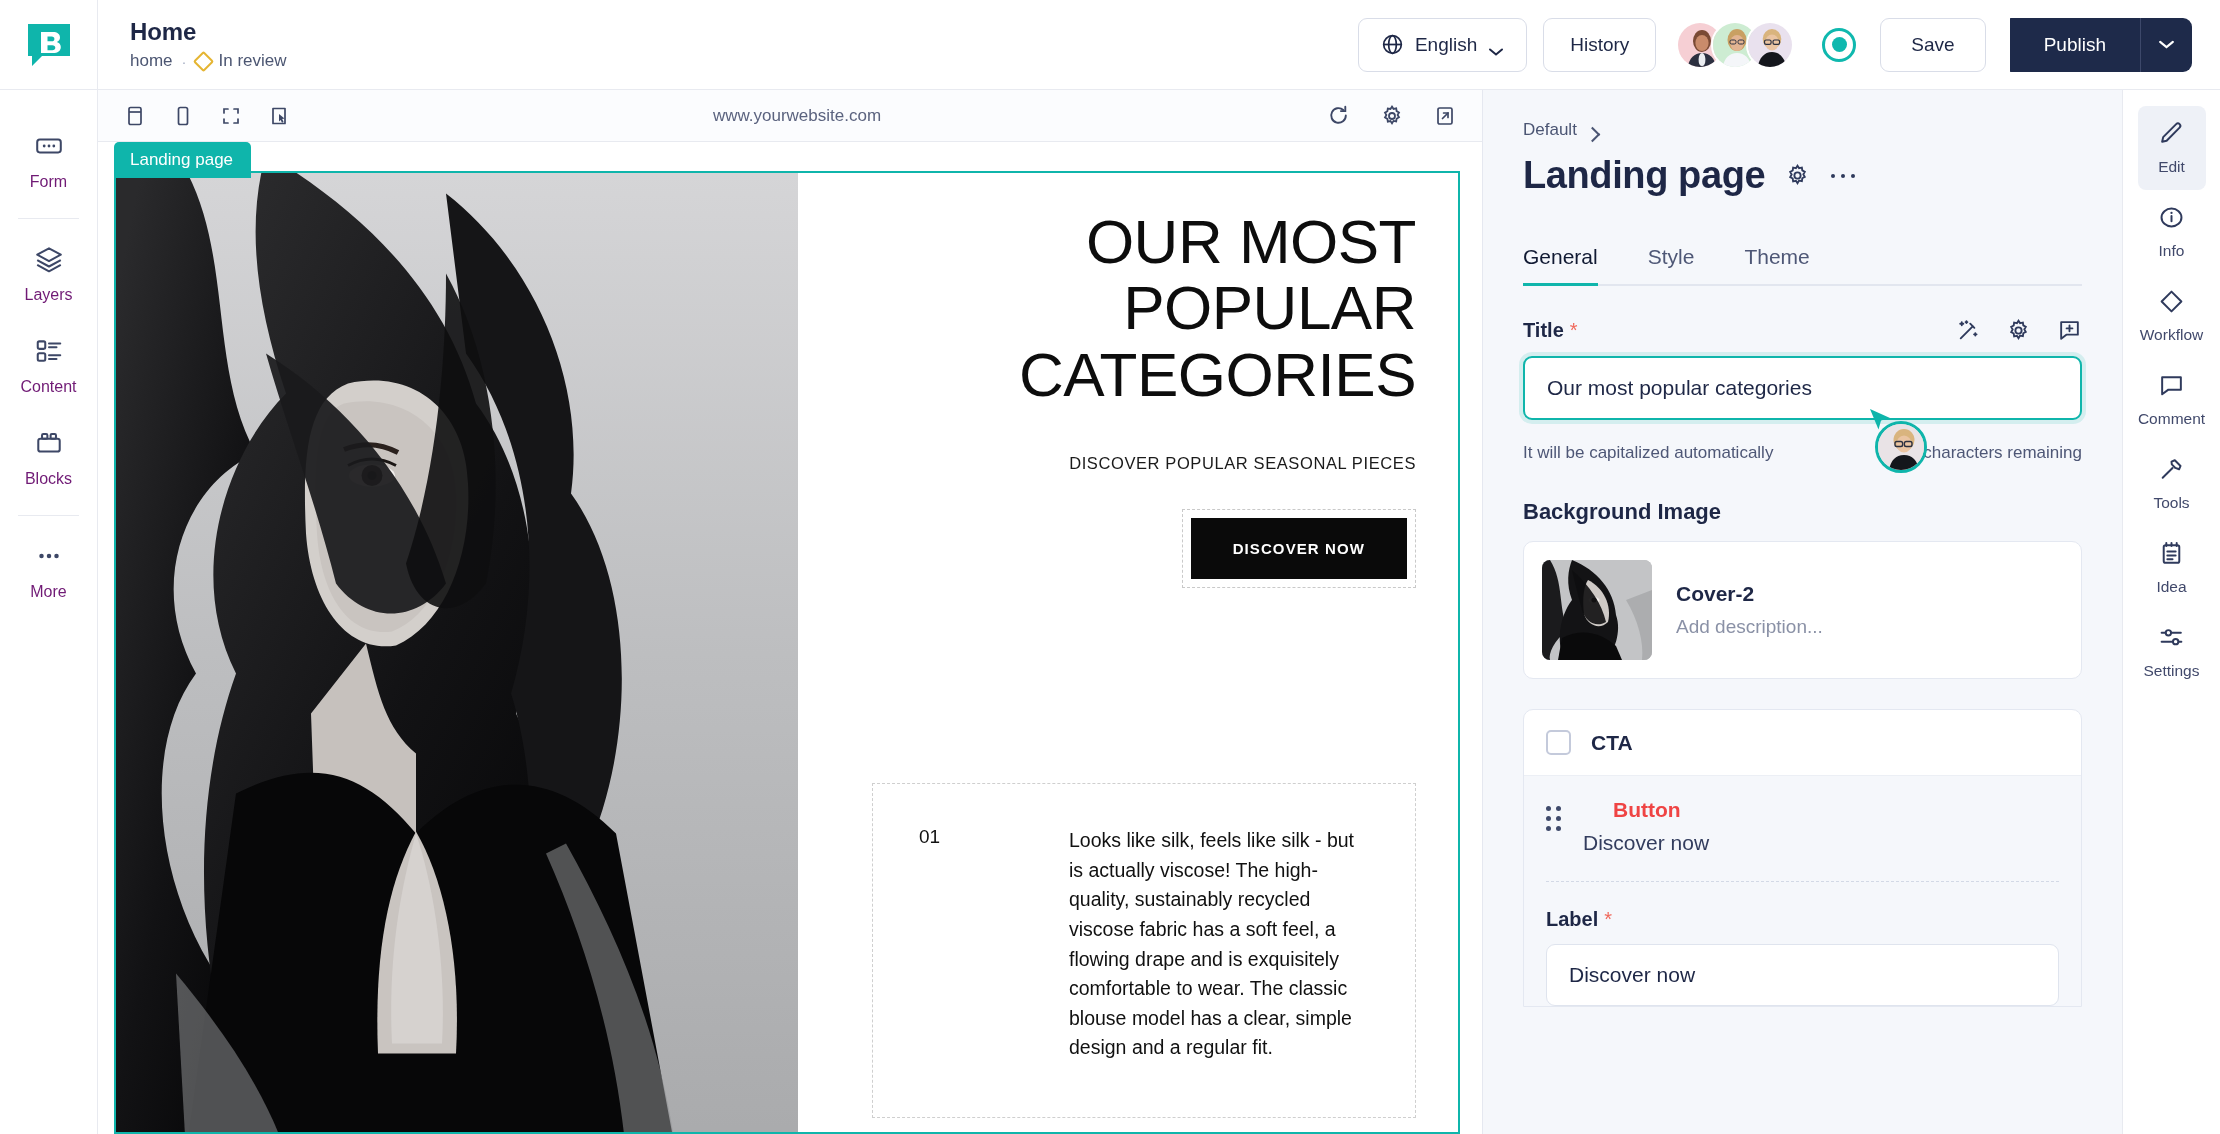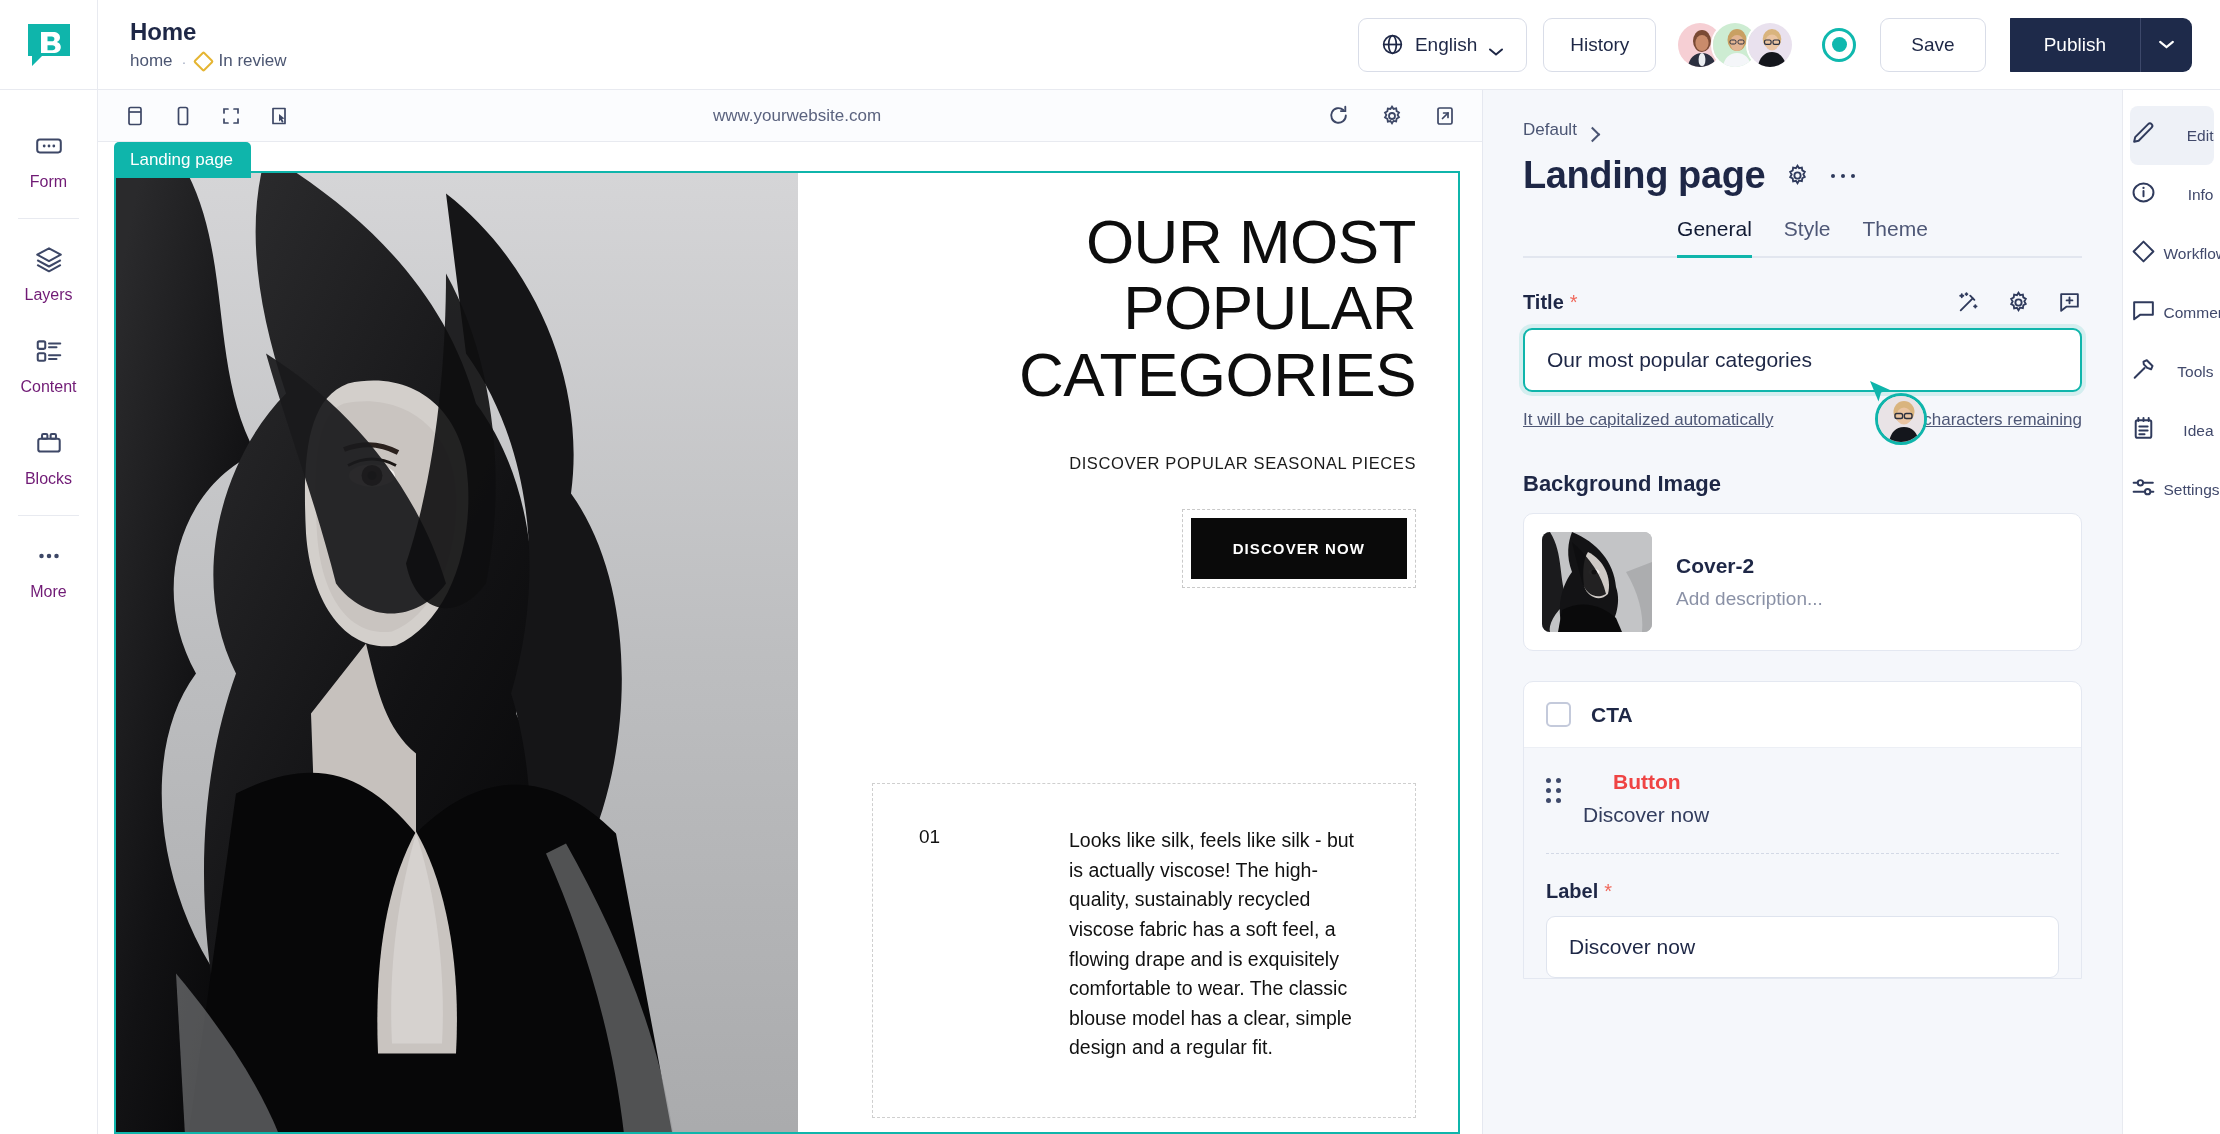--- a/index.html
+++ b/index.html
@@ -208,21 +208,21 @@
     padding: 30px 40px 0 40px;
     overflow: hidden; position: relative;
   }
   .breadcrumb { display: flex; align-items: flex-end; gap: 10px; font-size: 17px; color: #4b5573; }
   .bc-chev { width: 11px; height: 11px; border-right: 2px solid #4b5573; border-top: 2px solid #4b5573; transform: rotate(45deg); }
 
   .panel-title-row { display: flex; align-items: center; gap: 20px; margin-top: 14px; }
   .panel-title { font-size: 38px; font-weight: bold; color: #1e2746; letter-spacing: -0.4px; }
   .icon-btn { cursor: pointer; display:flex; align-items:center; color: #2f3a5c; }
 
-  .tabs { display: flex; gap: 32px; margin-top: 20px; border-bottom: 2px solid #e2e6ef; position: relative; justify-content: center; }
+  .tabs { display: flex; gap: 50px; margin-top: 48px; border-bottom: 2px solid #e2e6ef; position: relative; }
   .tab { font-size: 21px; color: #4e5776; padding-bottom: 15px; cursor: pointer; position: relative; }
   .tab.active { color: #111a33; font-weight: normal; }
   .tab.active::after {
     content: ""; position: absolute; left: 0; right: 0; bottom: -2px;
     height: 3px; background: #0fb5ab;
   }
 
   .field-label-row { display: flex; align-items: center; margin-top: 32px; }
   .field-label { font-size: 20px; color: #1e2746; font-weight: bold; }
   .req { color: #f0695c; margin-left: 6px; font-size: 20px; }
@@ -230,22 +230,22 @@
 
   .input-focus {
     margin-top: 13px;
     border: 2px solid #0fb5ab; border-radius: 9px;
     background: #fff; height: 64px;
     display: flex; align-items: center; padding: 0 22px;
     box-shadow: 0 0 0 4px rgba(15,181,171,0.14);
     font-size: 21px; color: #1e2746;
   }
   .helper-row {
-    margin-top: 13px; display: flex; align-items: center;
-    font-size: 17px; color: #4e5776; position: relative; height: 30px; text-decoration: underline;
+    margin-top: 13px; display: flex; align-items: flex-end;
+    font-size: 17px; color: #4e5776; position: relative; height: 30px;
   }
   .helper-right { margin-left: auto; }
 
   .cursor-av {
     position: absolute; left: 352px; top: -12px;
     width: 52px; height: 52px; border-radius: 50%;
     border: 3px solid #0fb5ab; overflow: hidden; z-index: 9;
     background: #e7e3e6;
   }
   .cursor-arrow {
@@ -286,23 +286,23 @@
   .url-label { font-size: 20px; color: #1e2746; font-weight: bold; margin-top: 30px; }
 
   
   .farrail {
     width: 98px; flex: 0 0 98px; background: #fff;
     border-left: 1px solid #e8eaf0;
     display: flex; flex-direction: column; align-items: center;
     padding-top: 16px;
   }
   .fr-item {
-    width: 84px;
-    display: flex; flex-direction: row; align-items: center; gap: 7px;
-    padding: 14px 0 14px; cursor: pointer; color: #3d4766; border-radius: 8px; justify-content: space-between;
+    width: 68px;
+    display: flex; flex-direction: column; align-items: center; gap: 7px;
+    padding: 14px 0 14px; cursor: pointer; color: #3d4766; border-radius: 8px;
   }
   .fr-item.active { background: #eef1f7; }
   .fr-item .fl { font-size: 15.5px; color: #41496b; }
 </style>
 </head>
 <body>
 
 <div class="app">
 
   <div class="topbar">

